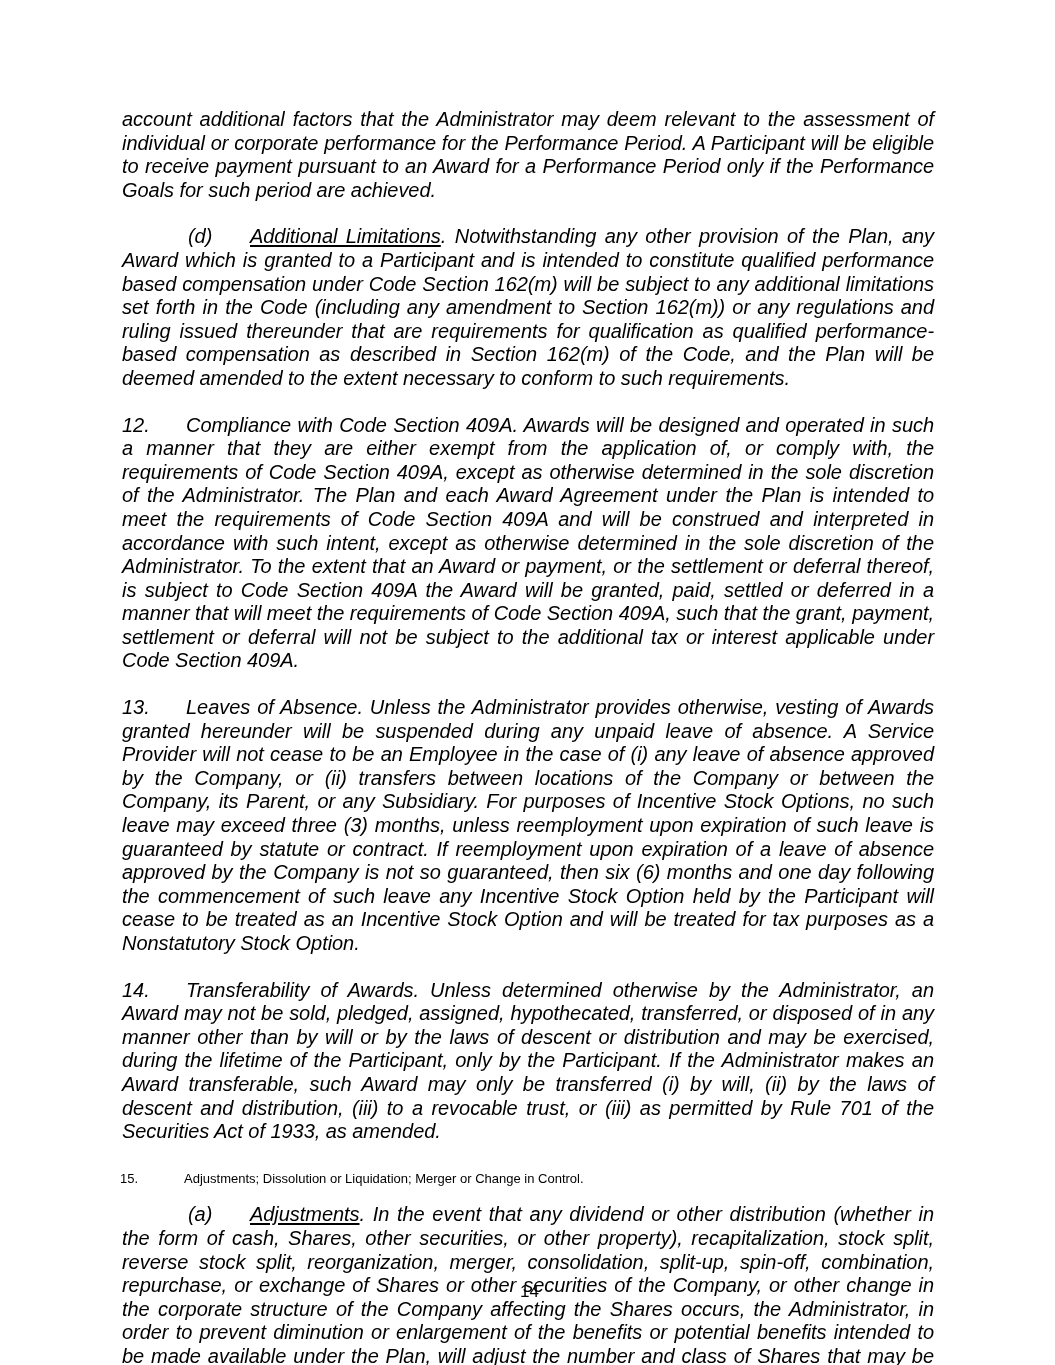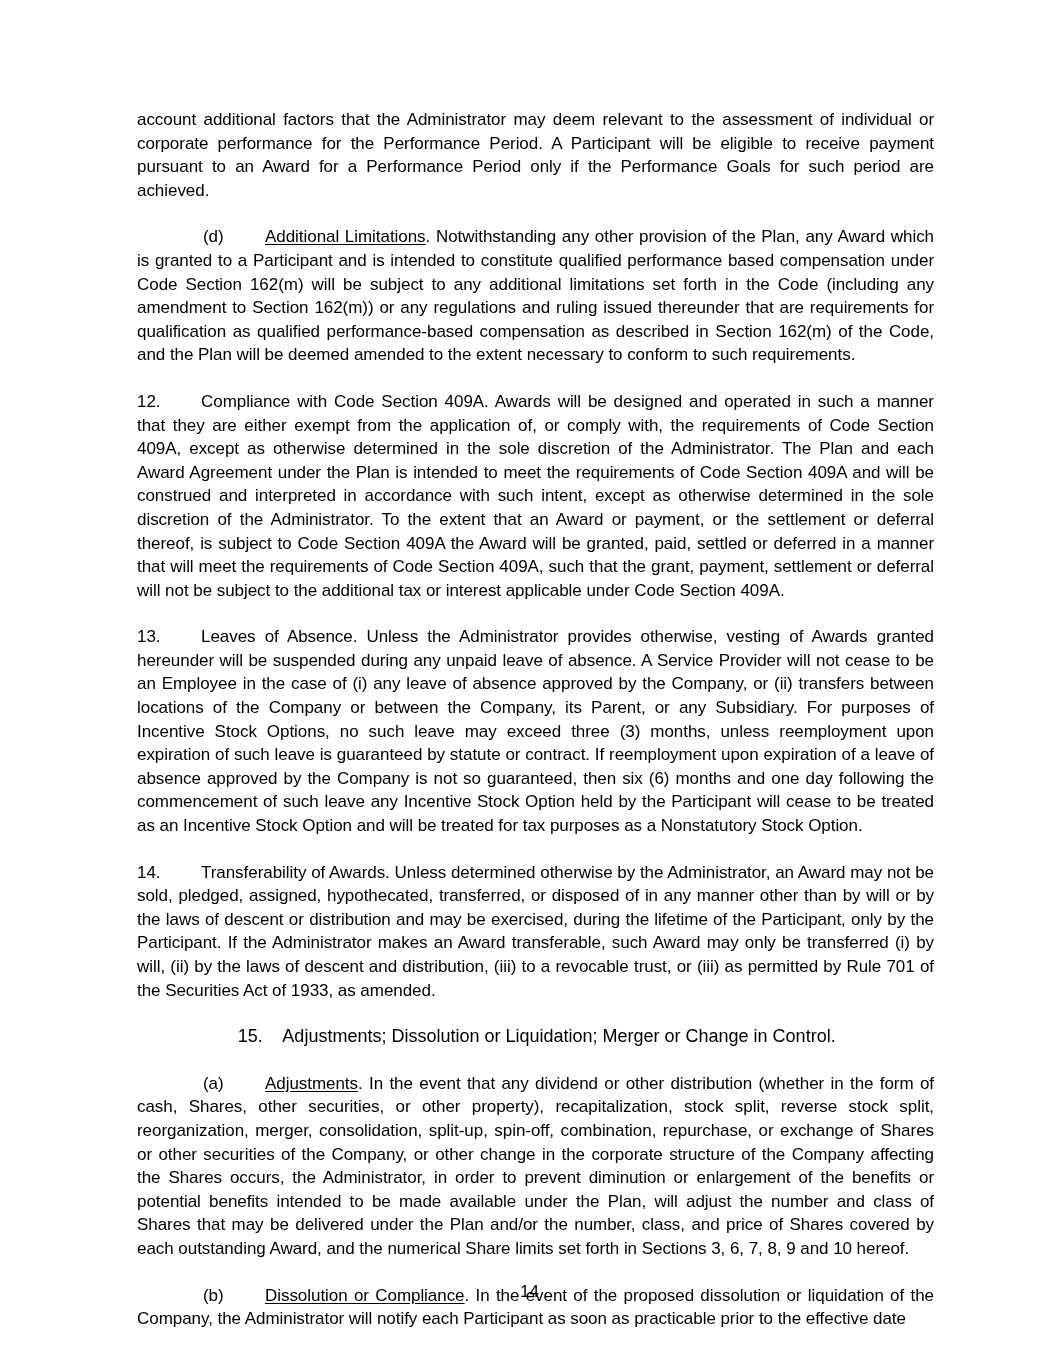--- a/index.html
+++ b/index.html
@@ -19,28 +19,29 @@
     box-sizing: border-box;
     overflow: hidden;
   }
   .content {
     position: absolute;
     left: 120px;
     top: 108px;
     width: 814px;
   }
   .para {
-    font-size: 17px;
+    font-size: 20px;
     line-height: 23.6px;
     text-align: justify;
     text-justify: inter-word;
-    margin: 0 0 23px 17px;
+    margin: 0 0 23px 2px;
     letter-spacing: -0.05px;
     word-spacing: 0px;
     hyphens: none;
+    font-style: italic;
   }
   
   .para.sub {
     text-indent: 0;
   }
   .lbl {
     display: inline-block;
   }
   .lbl-sub {
     display: inline-block;
@@ -49,24 +50,24 @@
   }
   .lbl-num {
     display: inline-block;
     width: 64px;
   }
   .u {
     text-decoration: underline;
     text-underline-offset: 2px;
   }
   .heading-para {
-    font-size: 18px;
+    font-size: 13px;
     line-height: 23.6px;
-    margin: 0 0 23px 0;
-    text-align: center;
+    margin: 0 0 13px 0;
+    text-align: left;
   }
   .page-number {
     position: absolute;
     left: 4px;
     right: 0;
     top: 1282px;
     text-align: center;
     font-size: 17.1px;
     line-height: 20px;
   }

